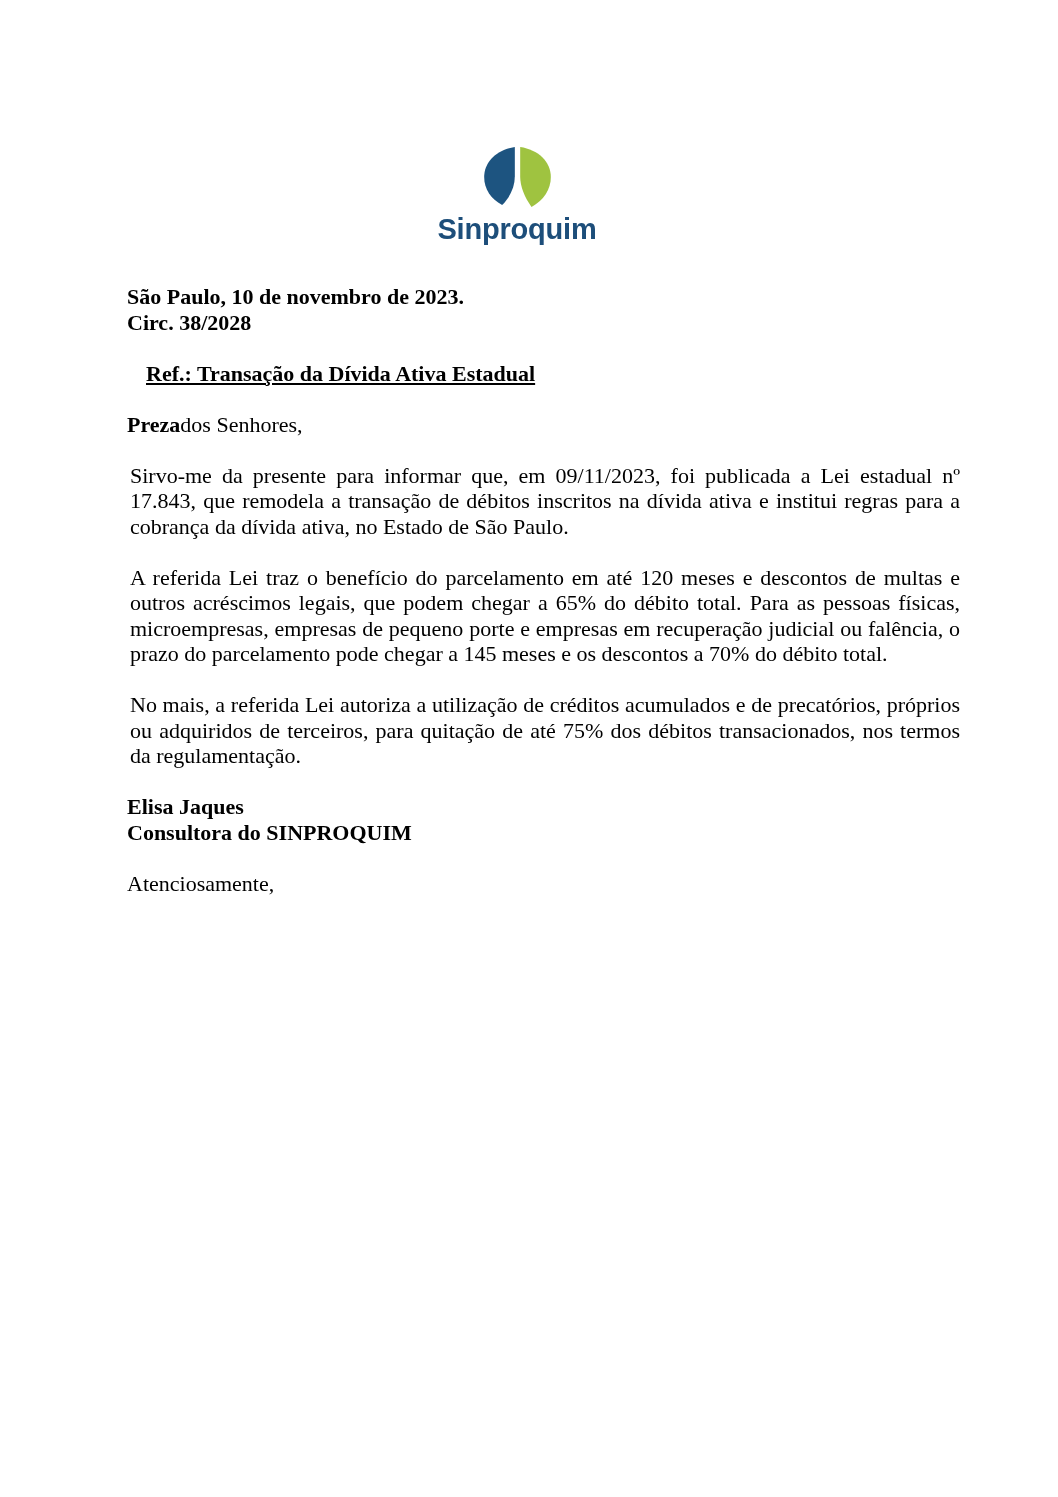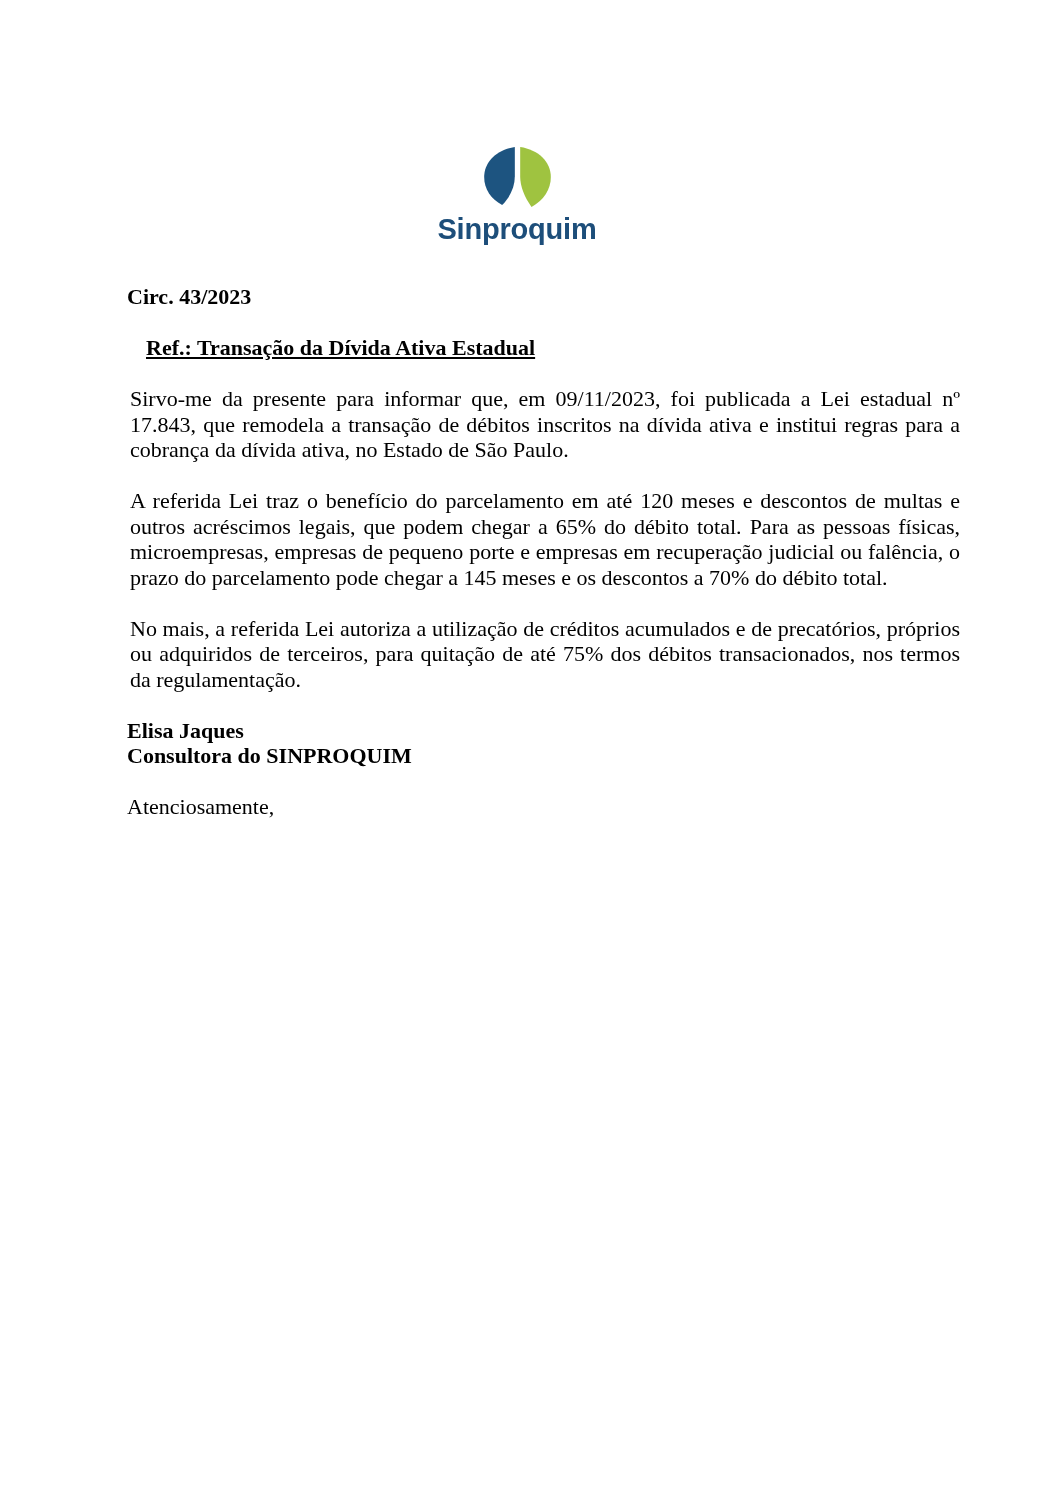--- a/index.html
+++ b/index.html
@@ -58,27 +58,31 @@
     <svg class="logo-mark" viewBox="0 0 100 90" aria-hidden="true">
       <path d="M46,0 C19,4 0,22 0,45 C0,63 10,78 27,87 C39,75 46,60 46,44 L46,0 Z" fill="#1d5480"></path>
       <path d="M54,0 C81,4 100,22 100,45 C100,64 89,80 71,90 C61,76 54,60 54,44 L54,0 Z" fill="#9fc340"></path>
     </svg>
     <div class="logo-wordmark">Sinproquim</div>
   </div>
 
   <div class="content">
 
     <div class="block first bold left">
-      <div>Circ. 43/2023</div>
+      <div>São Paulo, 10 de novembro de 2023.</div>
+      <div>Circ. 38/2028</div>
     </div>
 
     <div class="block left">
       <span class="ref-line">Ref.: Transação da Dívida Ativa Estadual</span>
     </div>
 
+    <div class="block left">
+      <span class="bold">Preza</span><span>dos Senhores,</span>
+    </div>
 
     <p class="block">Sirvo-me da presente para informar que, em 09/11/2023, foi publicada a Lei estadual nº 17.843, que remodela a transação de débitos inscritos na dívida ativa e institui regras para a cobrança da dívida ativa, no Estado de São Paulo.</p>
 
     <p class="block">A referida Lei traz o benefício do parcelamento em até 120 meses e descontos de multas e outros acréscimos legais, que podem chegar a 65% do débito total. Para as pessoas físicas, microempresas, empresas de pequeno porte e empresas em recuperação judicial ou falência, o prazo do parcelamento pode chegar a 145 meses e os descontos a 70% do débito total.</p>
 
     <p class="block">No mais, a referida Lei autoriza a utilização de créditos acumulados e de precatórios, próprios ou adquiridos de terceiros, para quitação de até 75% dos débitos transacionados, nos termos da regulamentação.</p>
 
 
     <div class="block bold left">
       <div>Elisa Jaques</div>

